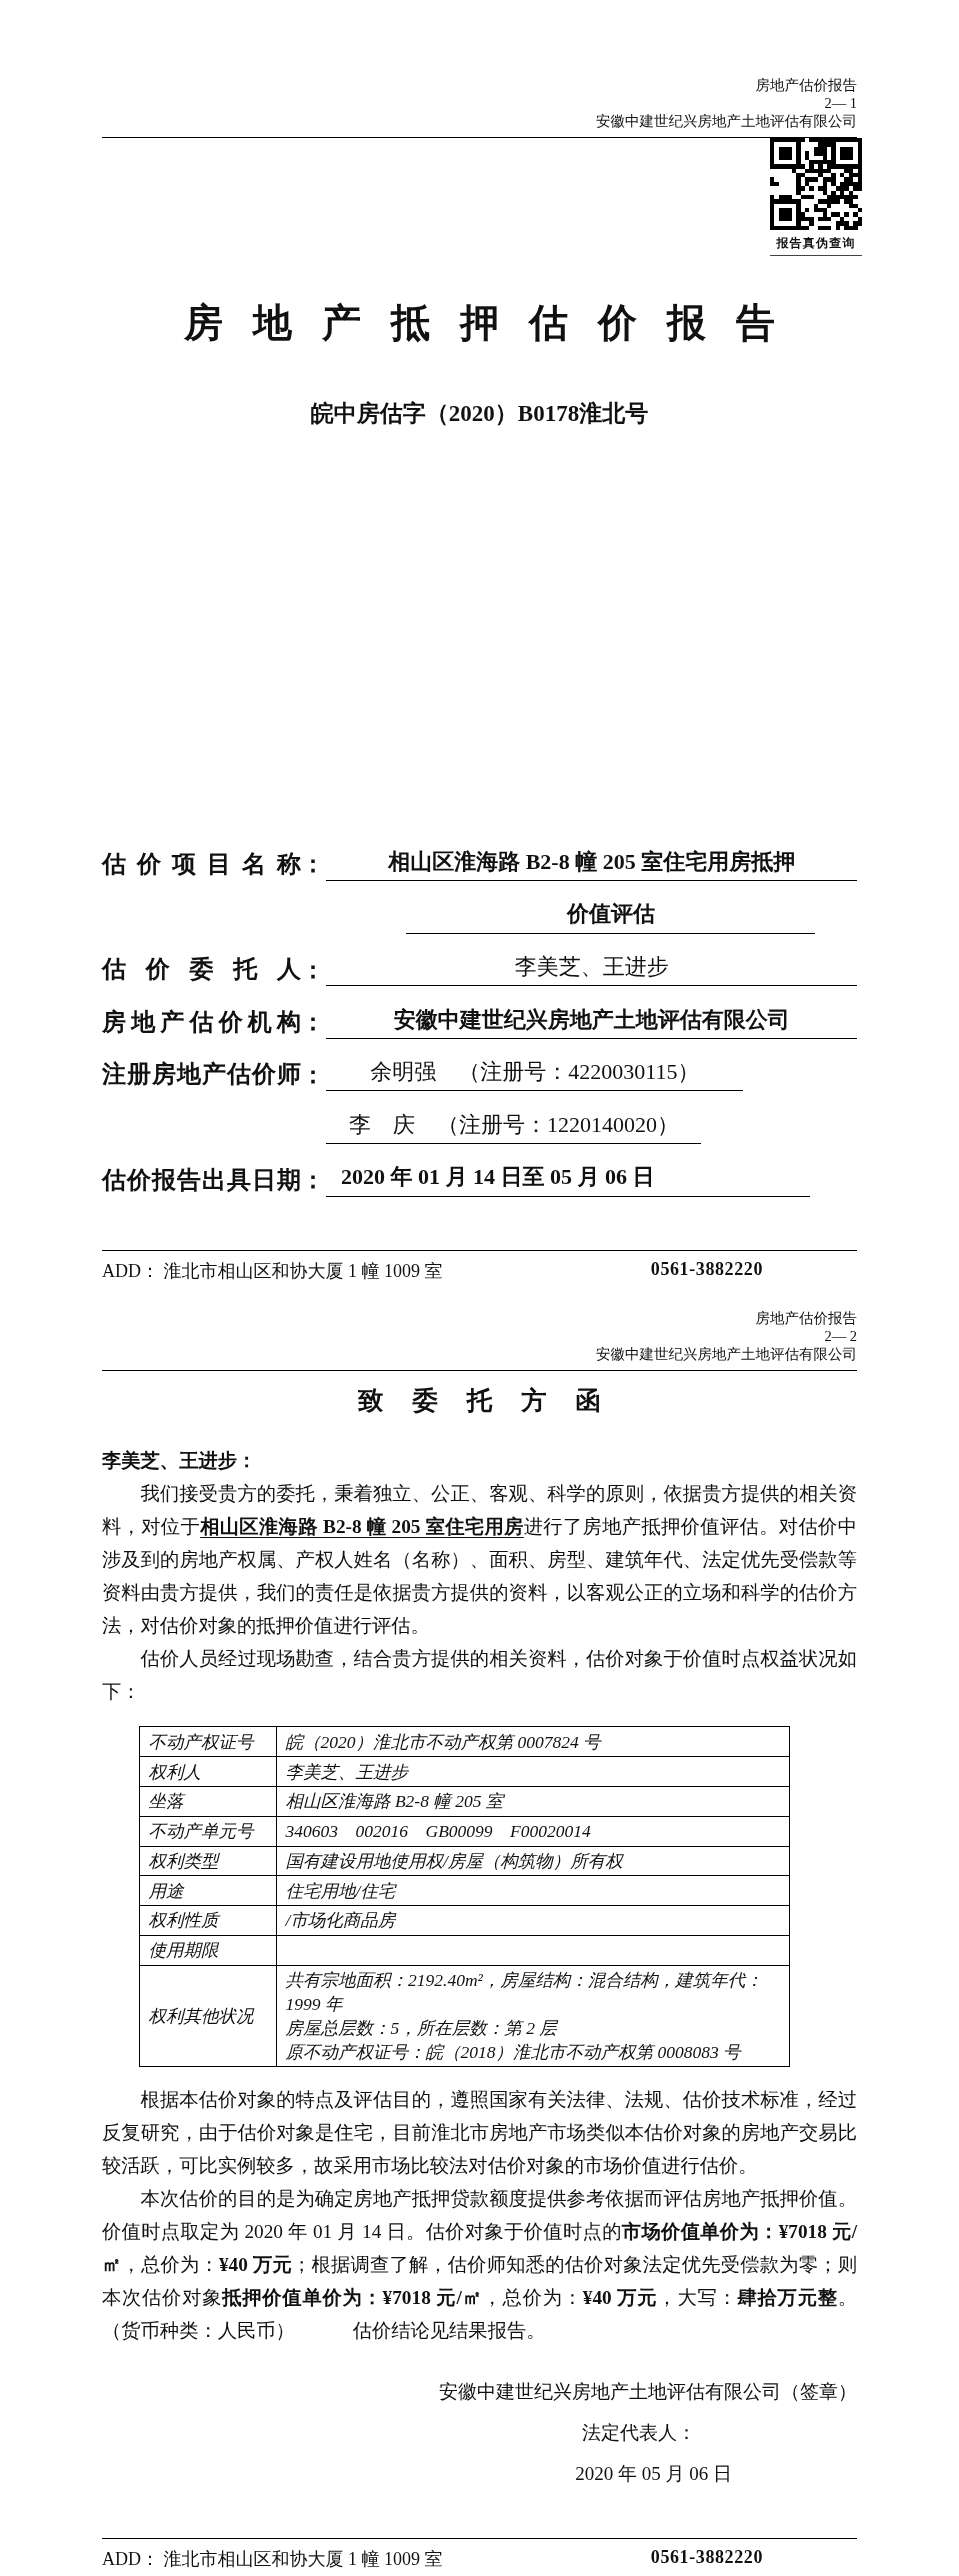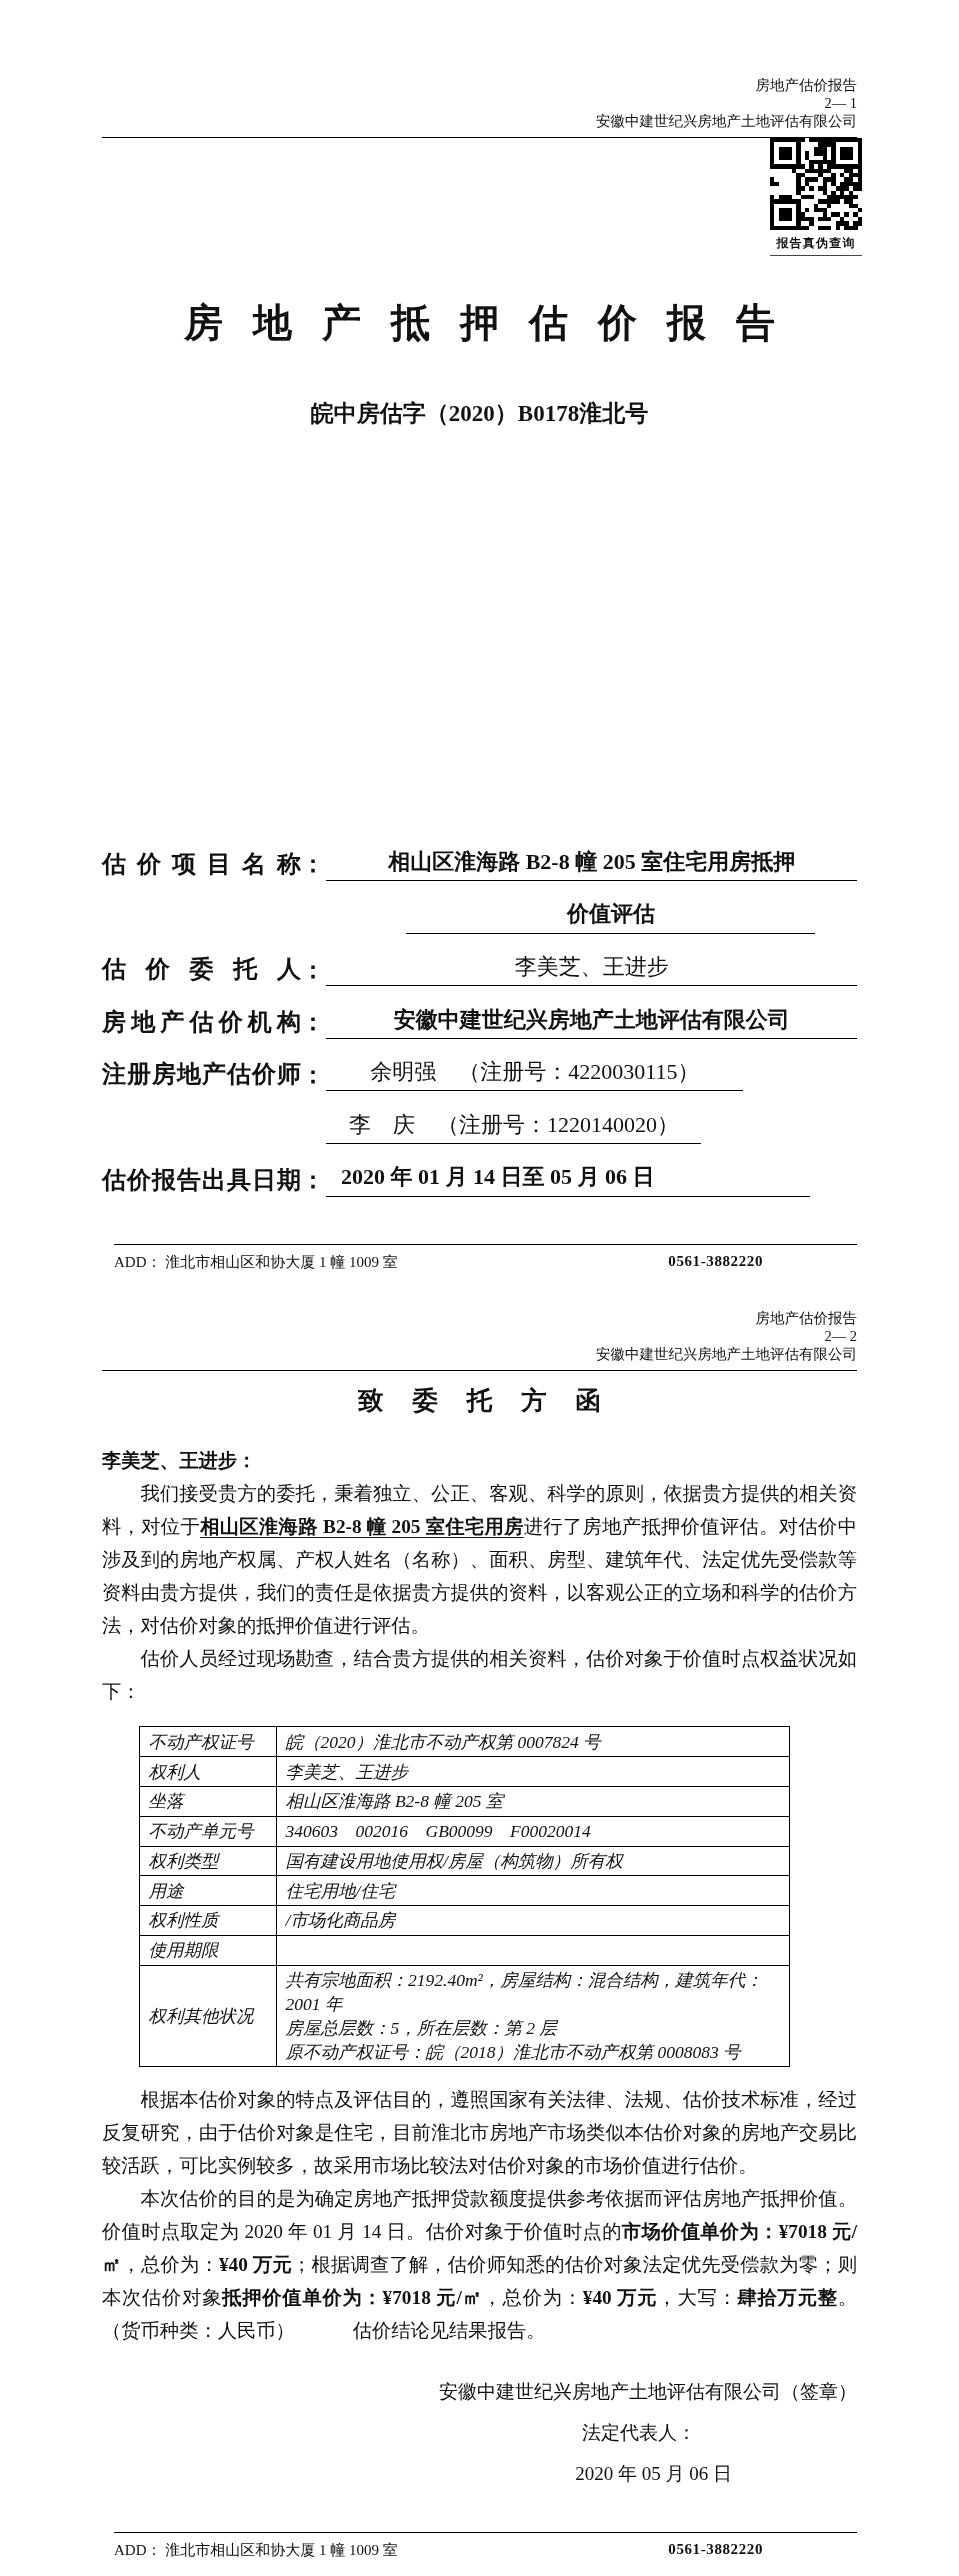--- a/index.html
+++ b/index.html
@@ -32,21 +32,21 @@
   .field-row { display:flex; align-items:center; margin-bottom:19.3px; min-height:31px; }
   .f-label { width:199px; font-size:24px; font-weight:bold; text-align:justify; text-align-last:justify; line-height:1.2; flex:none; }
   .f-colon { width:25.4px; font-size:24px; font-weight:bold; flex:none; }
   .f-value { font-size:22px; border-bottom:1.2px solid #000; padding:0 7.3px 4.8px; text-align:center; line-height:1.25; flex:1; }
   .f-value.w690 { flex:none; width:417px; }
   .f-value.w620 { flex:none; width:375px; }
   .f-value.w800 { flex:none; width:484px; text-align:left; padding-left:14.5px; }
   .f-value.v2 { flex:none; width:409px; margin-left:80px; }
   .bold { font-weight:bold; }
 
-  .page-footer { position:absolute; left:102px; right:102px; bottom:16px; border-top:1.2px solid #000; padding-top:8.5px; display:flex; font-size:15px;margin-left:12px; }
+  .page-footer { position:absolute; left:102px; right:102px; bottom:5px; border-top:1.2px solid #000; padding-top:8.5px; display:flex; font-size:18px; }
   .page-footer .phone { margin-left:auto; margin-right:94px; font-weight:bold; letter-spacing:0.6px; }
 
   .letter-title { margin-top:13.3px; text-align:center; font-size:25.4px; font-weight:bold; letter-spacing:29px; padding-left:29px; white-space:nowrap; }
   .salutation { margin-top:26.6px; font-size:19.3px; font-weight:bold; line-height:33px; }
   .para { font-size:19.3px; line-height:33px; text-align:justify; text-indent:2em; }
   .ul { text-decoration:underline; text-underline-offset:3.6px; }
 
   .prop-table { border-collapse:collapse; margin:18px 0 0 37px; width:651px;font-style:italic; }
   .prop-table td { border:1.2px solid #000; font-size:17.5px; line-height:24px; padding:2.4px 8.5px; vertical-align:middle; }
   .prop-table td.cl { width:137px; }
@@ -413,21 +413,21 @@
         <td class="cl">权利性质</td>
         <td>/市场化商品房</td>
       </tr>
       <tr>
         <td class="cl">使用期限</td>
         <td></td>
       </tr>
       <tr>
         <td class="cl">权利其他状况</td>
         <td>
-          <div>共有宗地面积：2192.40m²，房屋结构：混合结构，建筑年代：2001 年</div>
+          <div>共有宗地面积：2192.40m²，房屋结构：混合结构，建筑年代：1999 年</div>
           <div>房屋总层数：5，所在层数：第 2 层</div>
           <div>原不动产权证号：皖（2018）淮北市不动产权第 0008083 号</div>
         </td>
       </tr>
     </tbody>
   </table>
 
   <p class="para mt26">根据本估价对象的特点及评估目的，遵照国家有关法律、法规、估价技术标准，经过反复研究，由于估价对象是住宅，目前淮北市房地产市场类似本估价对象的房地产交易比较活跃，可比实例较多，故采用市场比较法对估价对象的市场价值进行估价。</p>
 
   <p class="para"><span>本次估价的目的是为确定房地产抵押贷款额度提供参考依据而评估房地产抵押价值。价值时点取定为 2020 年 01 月 14 日。估价对象于价值时点的</span><span class="bold">市场价值单价为：¥7018 元/㎡</span><span>，总价为：</span><span class="bold">¥40 万元</span><span>；根据调查了解，估价师知悉的估价对象法定优先受偿款为零；则本次估价对象</span><span class="bold">抵押价值单价为：¥7018 元/㎡</span><span>，总价为：</span><span class="bold">¥40 万元</span><span>，大写：</span><span class="bold">肆拾万元整</span><span>。（货币种类：人民币）　　　估价结论见结果报告。</span></p>

